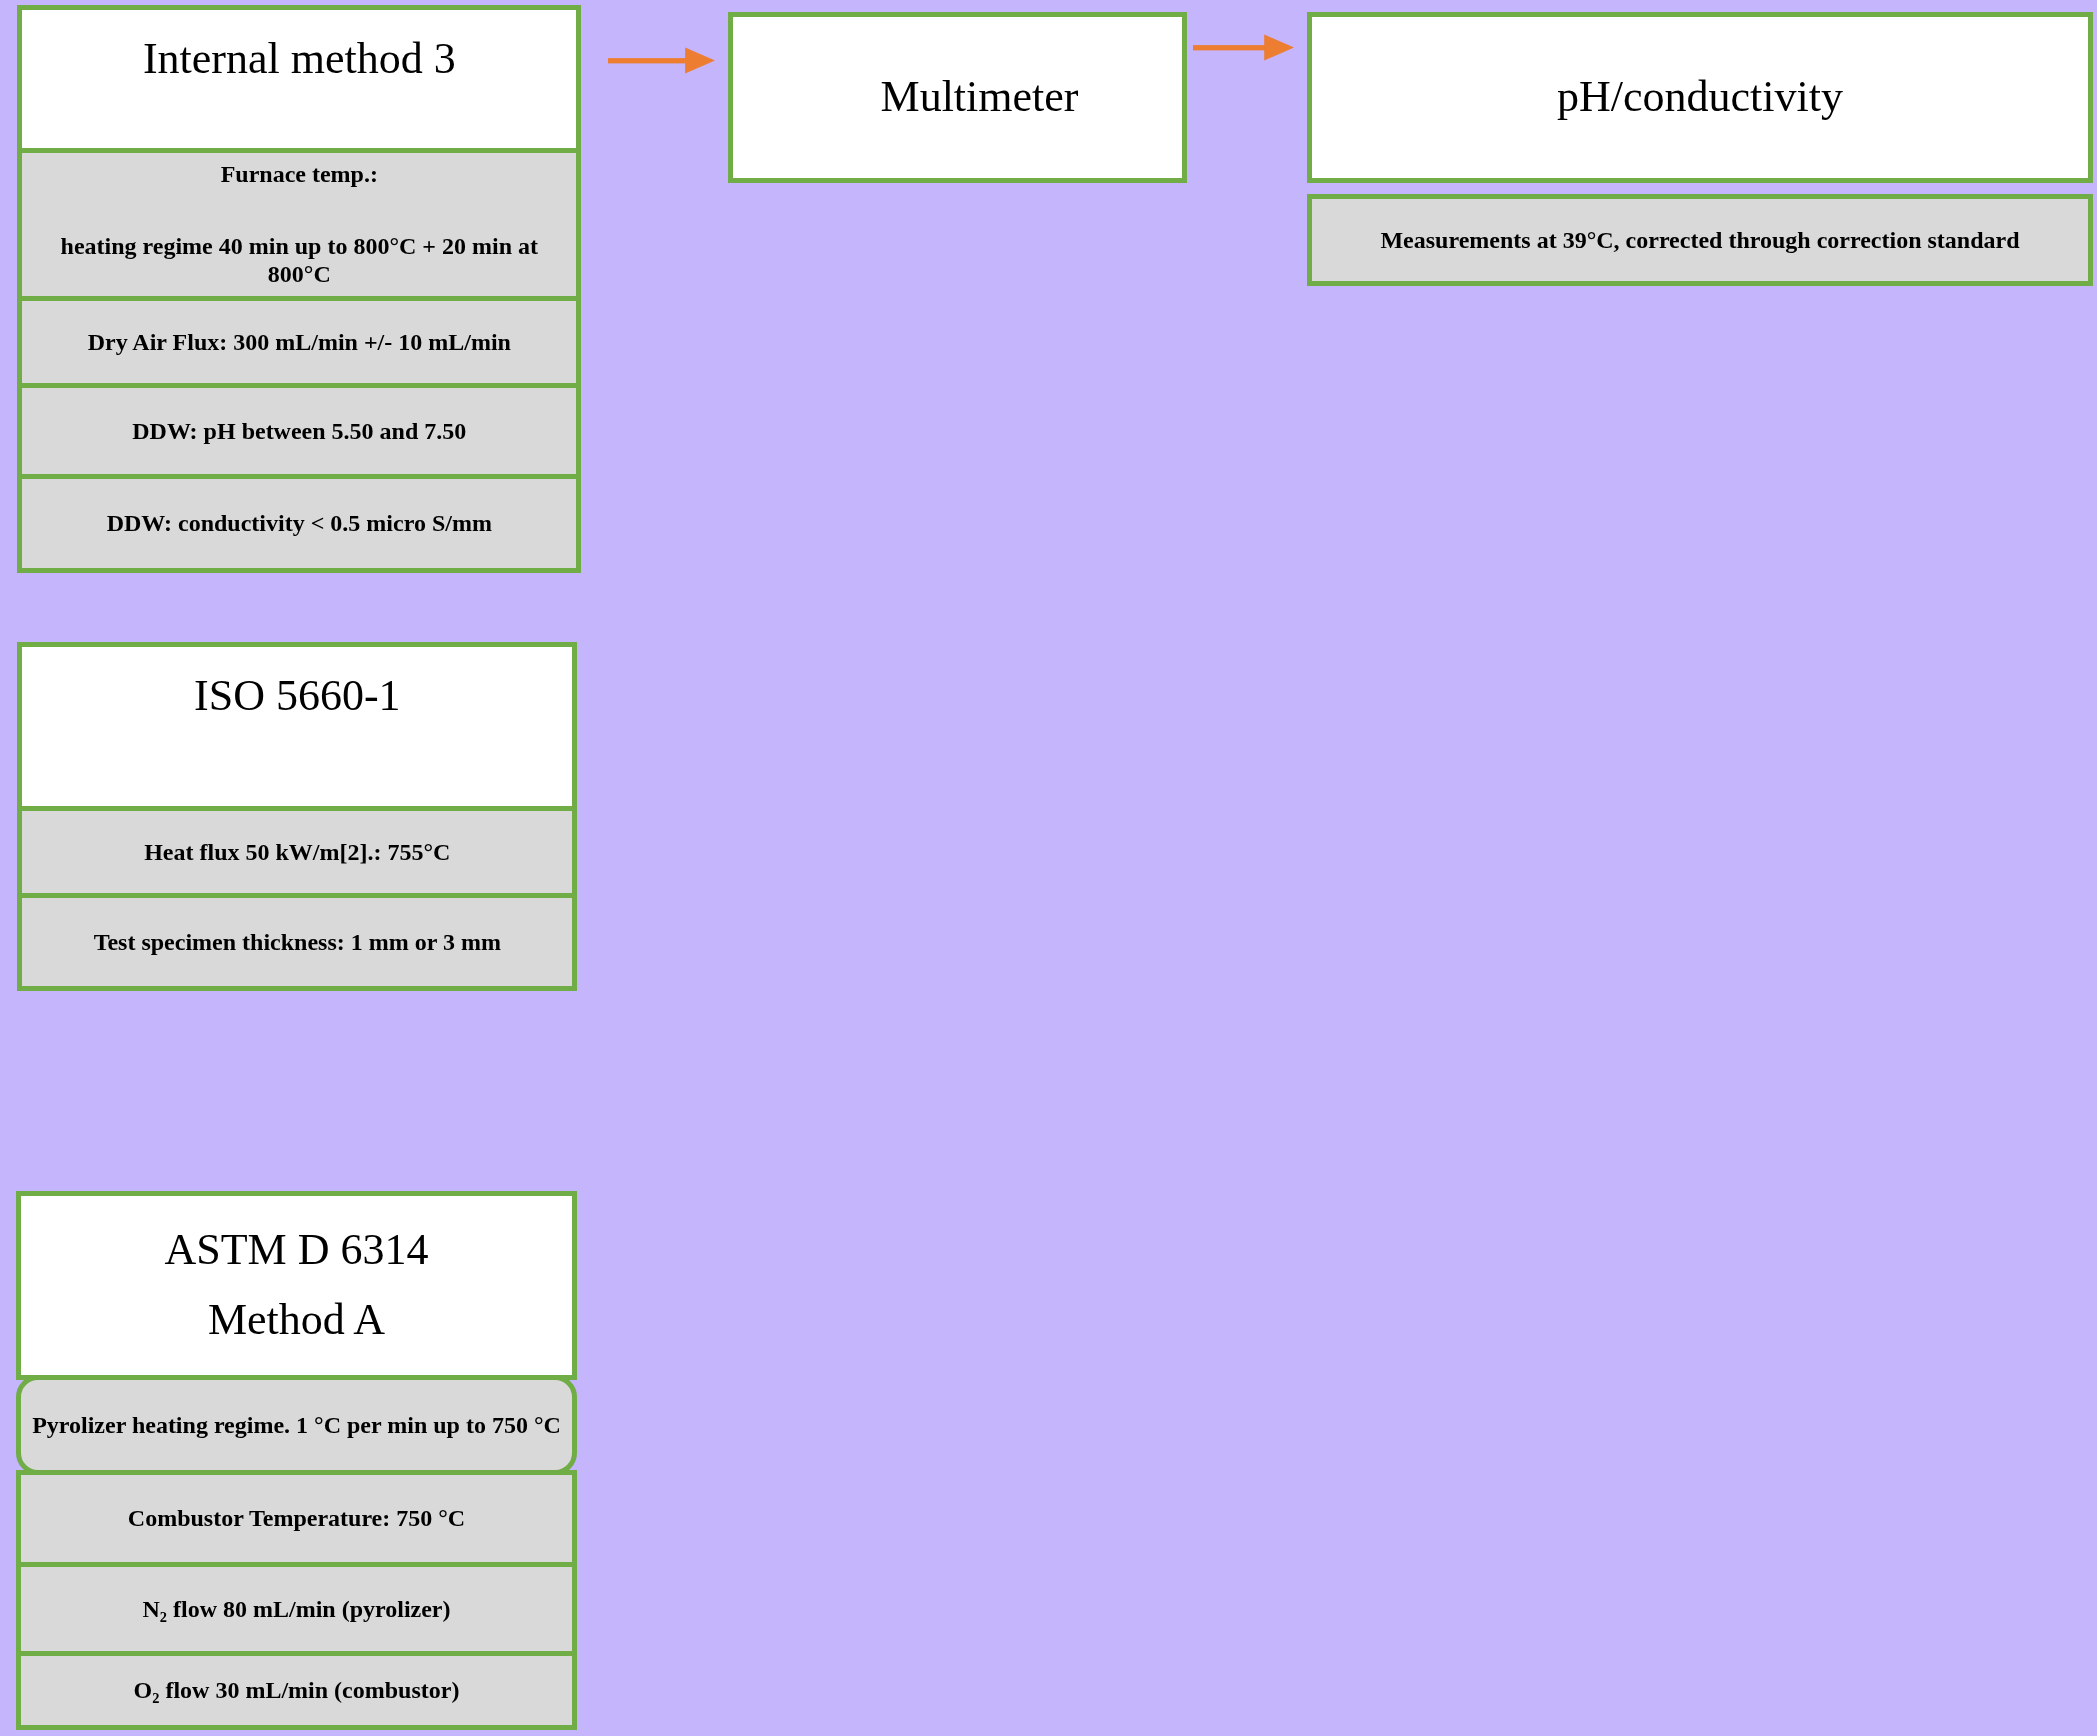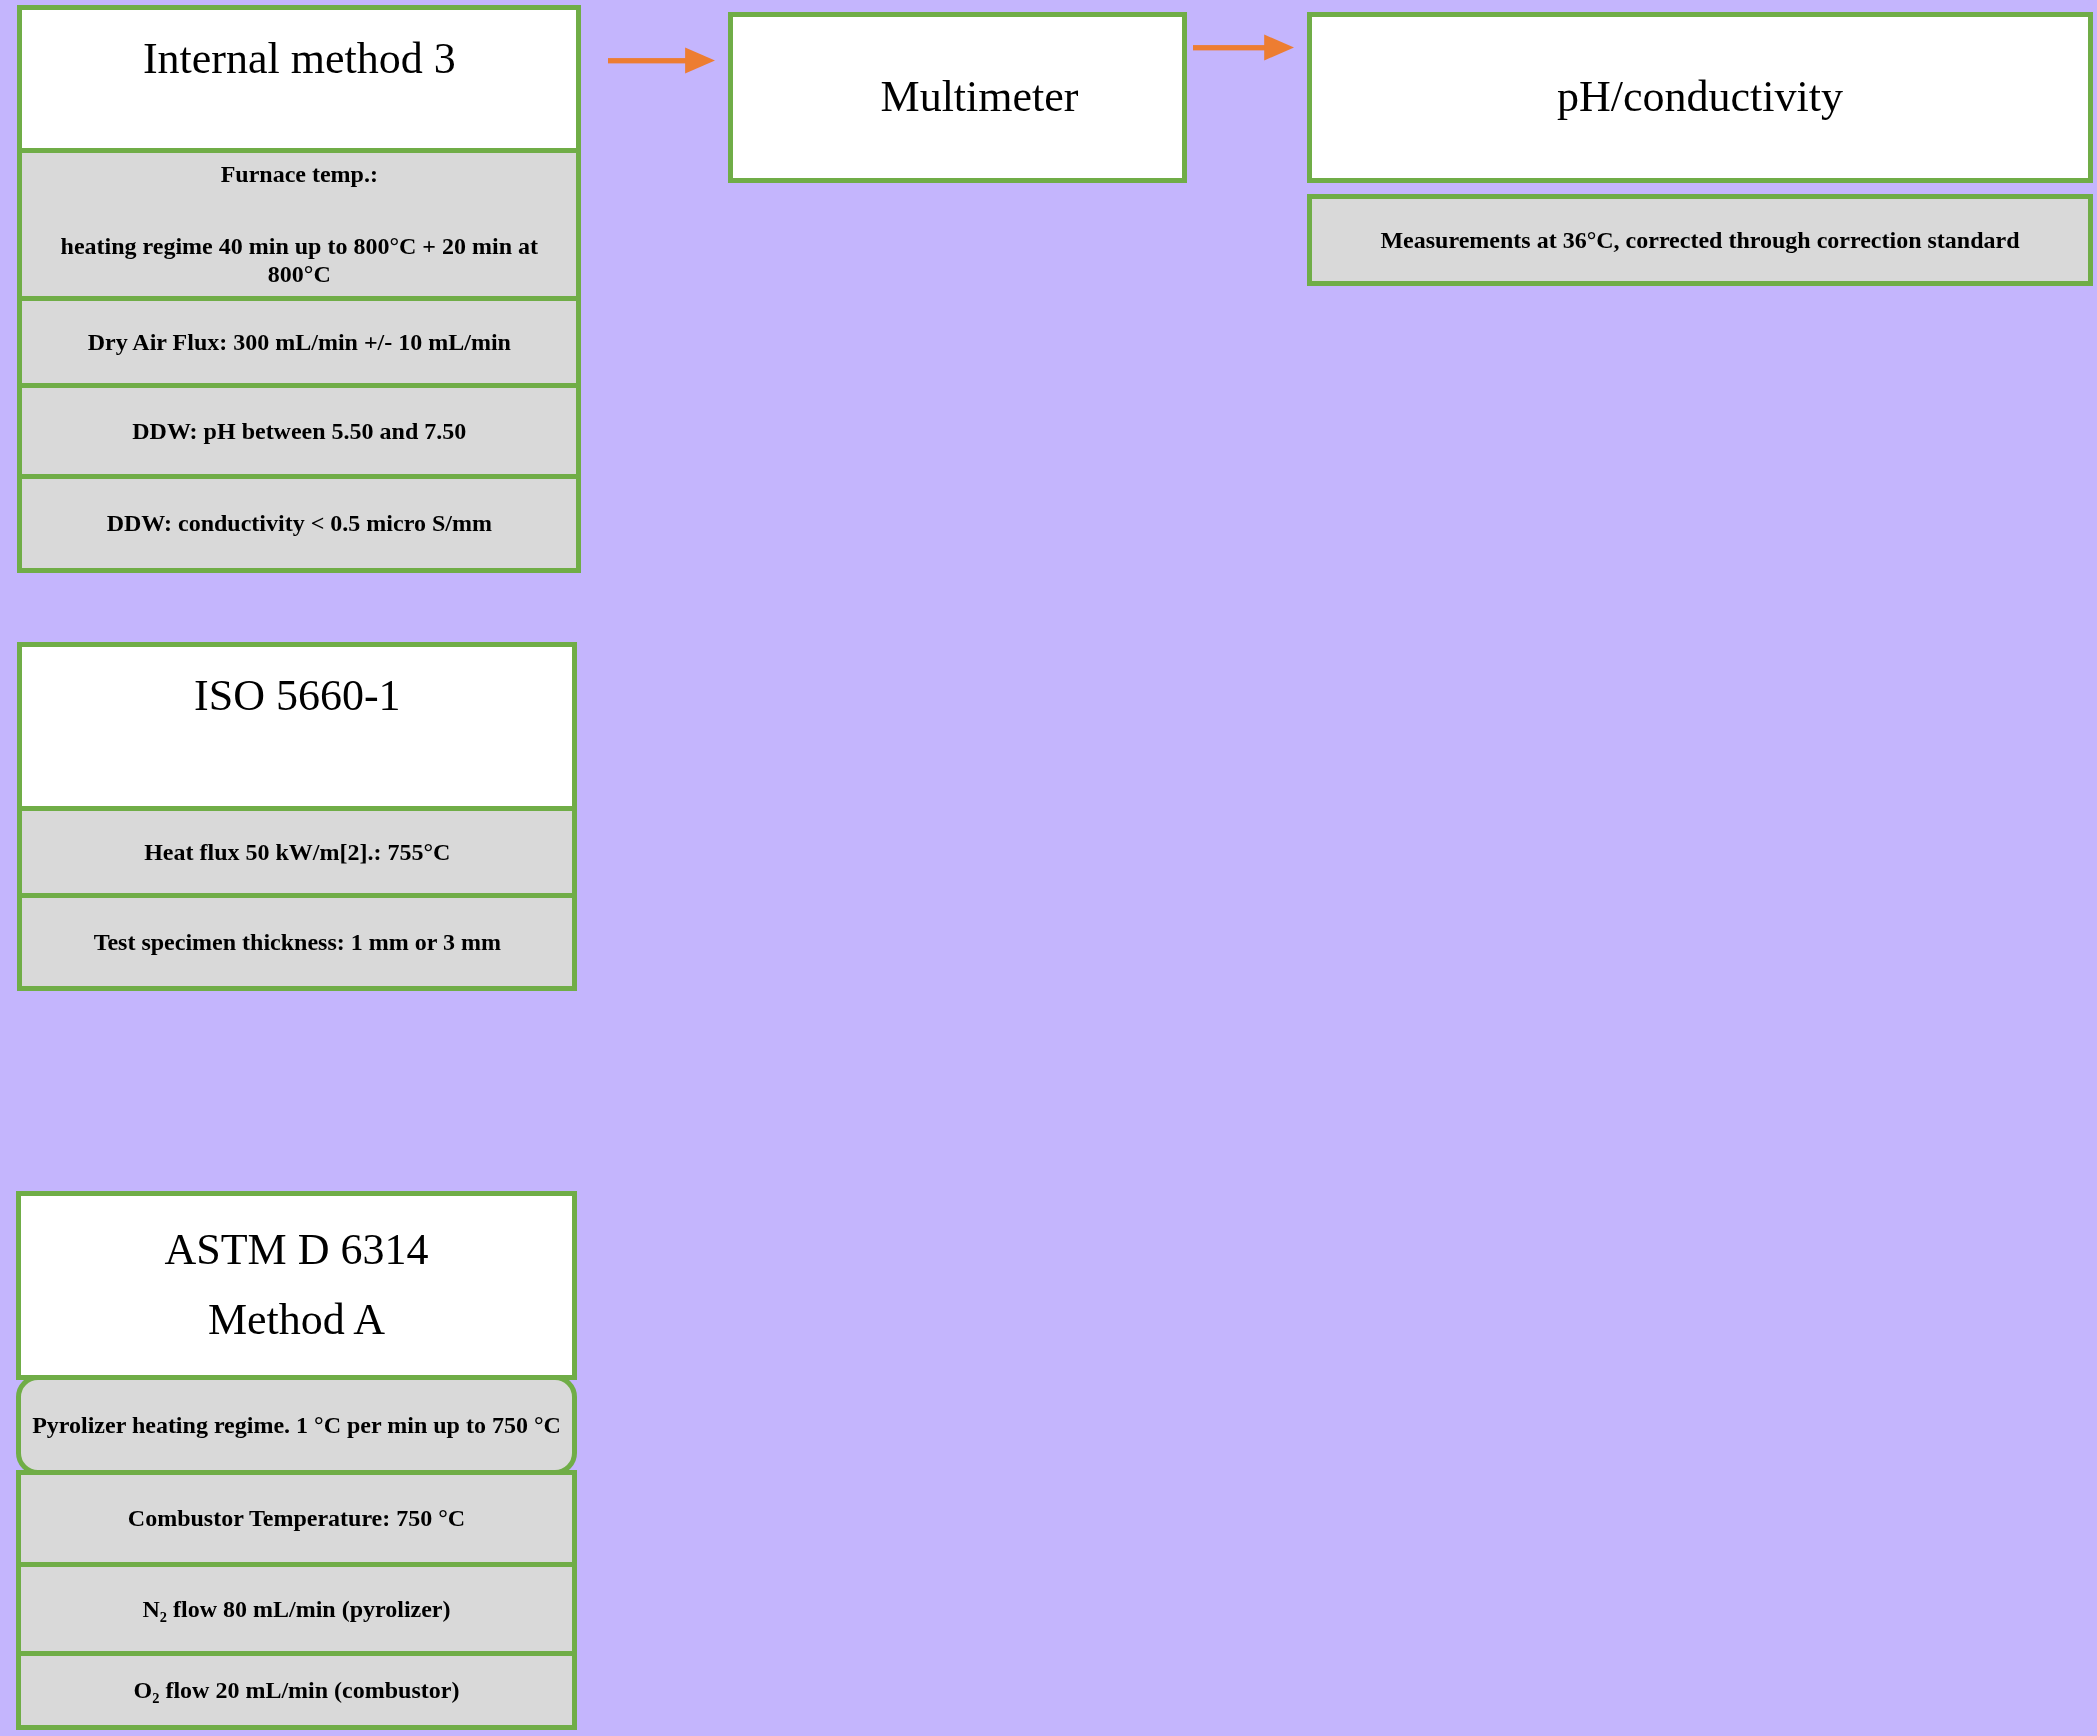--- a/index.html
+++ b/index.html
@@ -104,21 +104,21 @@
 
   <svg class="arrow" id="arrow-2" width="101" height="29" viewBox="0 0 210 60">
     <rect x="0" y="25" width="152" height="11" fill="#ED7D31"></rect>
     <polygon points="148,3 148,57 210,30" fill="#ED7D31"></polygon>
   </svg>
 
   <div class="box title-box" id="ph-title">
     <span class="title-text">pH/conductivity</span>
   </div>
   <div class="box row-box" id="ph-meas">
-    <span class="row-text">Measurements at 36°C, corrected through correction standard</span>
+    <span class="row-text">Measurements at 39°C, corrected through correction standard</span>
   </div>
 
   <div class="box title-box top-anchored" id="iso-title">
     <span class="title-text">ISO 5660-1</span>
   </div>
   <div class="box row-box" id="iso-heat">
     <span class="row-text">Heat flux 50 kW/m[2].: 755°C</span>
   </div>
   <div class="box row-box" id="iso-spec">
     <span class="row-text">Test specimen thickness: 1 mm or 3 mm</span>
@@ -132,17 +132,17 @@
   <div class="box row-box" id="astm-pyro">
     <span class="row-text">Pyrolizer heating regime. 1 °C per min up to 750 °C</span>
   </div>
   <div class="box row-box" id="astm-comb">
     <span class="row-text">Combustor Temperature: 750 °C</span>
   </div>
   <div class="box row-box" id="astm-n2">
     <span class="row-text">N₂ flow 80 mL/min (pyrolizer)</span>
   </div>
   <div class="box row-box" id="astm-o2">
-    <span class="row-text">O₂ flow 20 mL/min (combustor)</span>
+    <span class="row-text">O₂ flow 30 mL/min (combustor)</span>
   </div>
 
 </div>
 
 
 </body></html>

